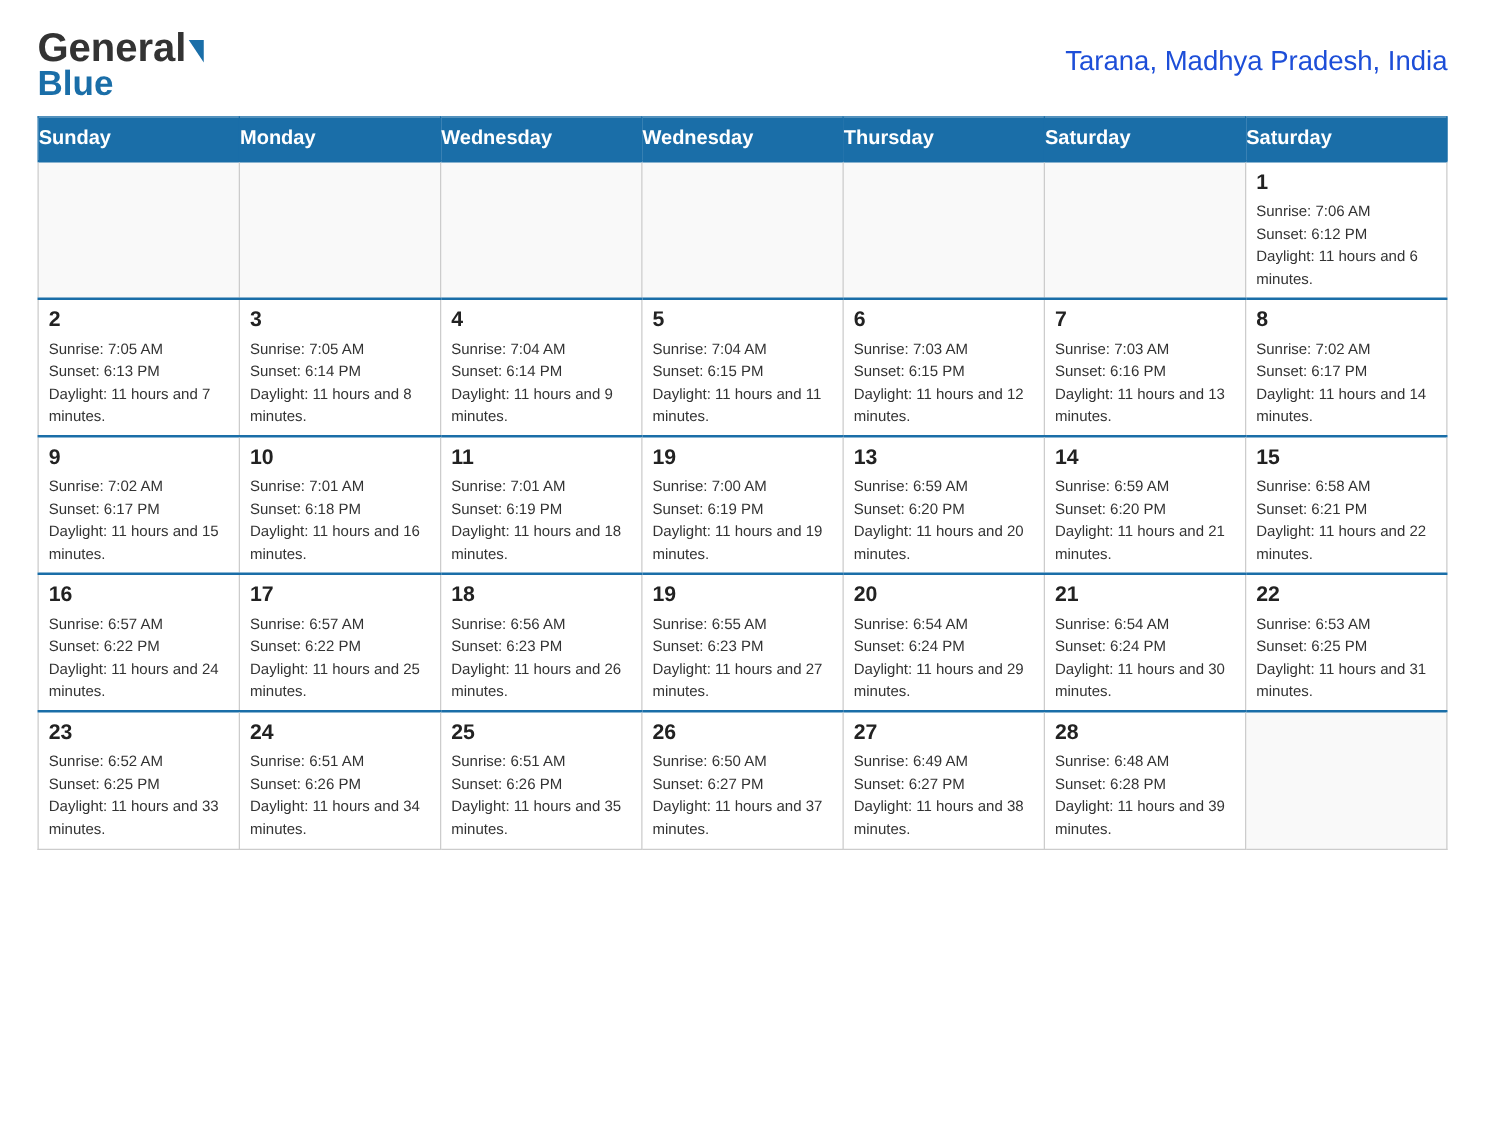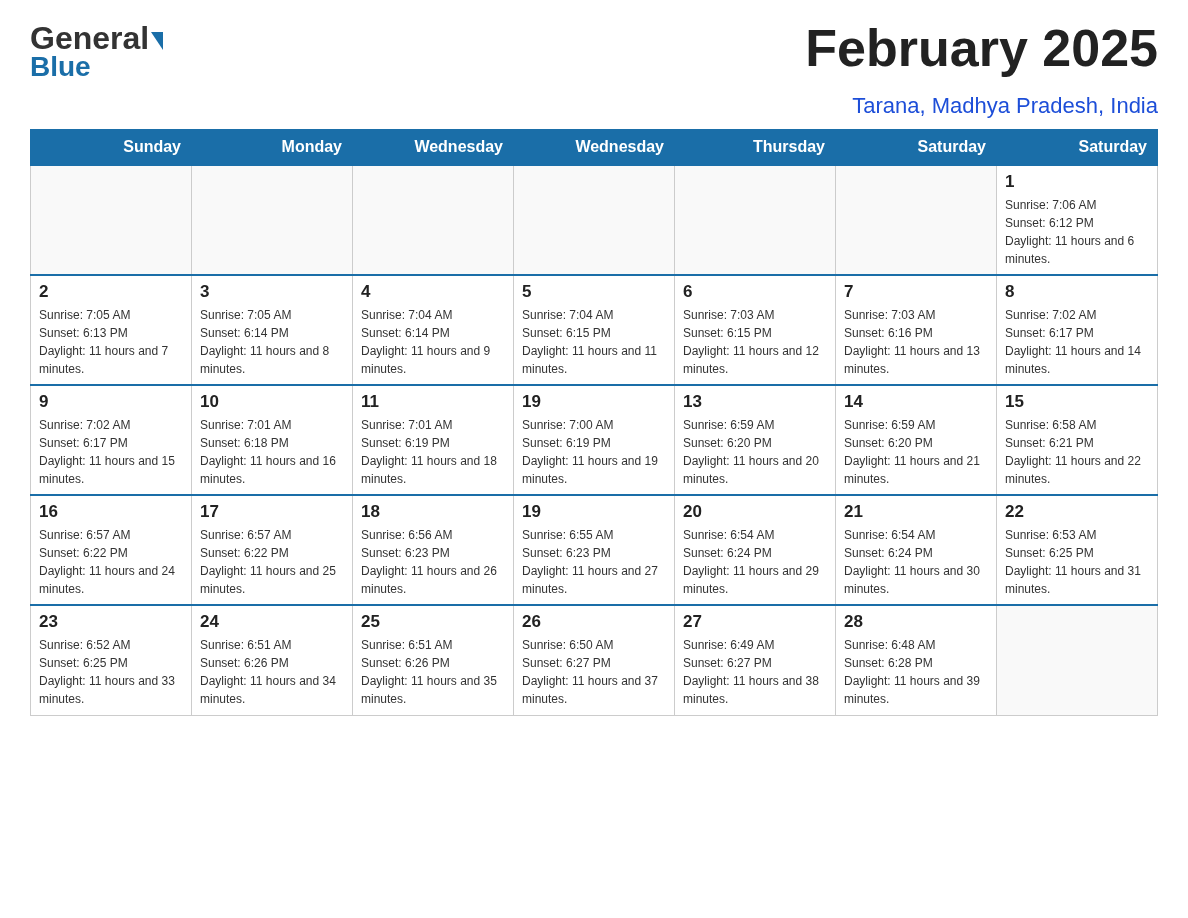--- a/index.html
+++ b/index.html
@@ -59,24 +59,24 @@
       margin-top: 16px;
     }
     .calendar {
       width: 100%;
       border-collapse: collapse;
       margin-top: 10px;
     }
     .calendar th {
       background-color: #1a6ea8;
       color: #fff;
-      padding: 8px 10px;
+      padding: 8px 0;
       font-size: 16px;
       font-weight: bold;
-      text-align: right;
+      text-align: left;
       border: 1px solid #1a6ea8;
     }
     .calendar td {
       border: 1px solid #ccc;
       vertical-align: top;
       padding: 6px 8px;
       width: 14.28%;
       min-height: 110px;
       height: 110px;
     }
@@ -104,21 +104,20 @@
 
 <div class="header-area">
   <div class="logo">
     <div class="logo-general">
       <span>General</span>
       <div class="arrow"></div>
     </div>
     <div class="logo-blue">Blue</div>
   </div>
   <div class="title-area">
-    <div class="main-title">February 2025</div>
     <div class="subtitle">Tarana, Madhya Pradesh, India</div>
   </div>
 </div>
 
 <table class="calendar">
   <thead>
     <tr>
     <th>Sunday</th>
         <th>Monday</th>
         <th>Wednesday</th>

